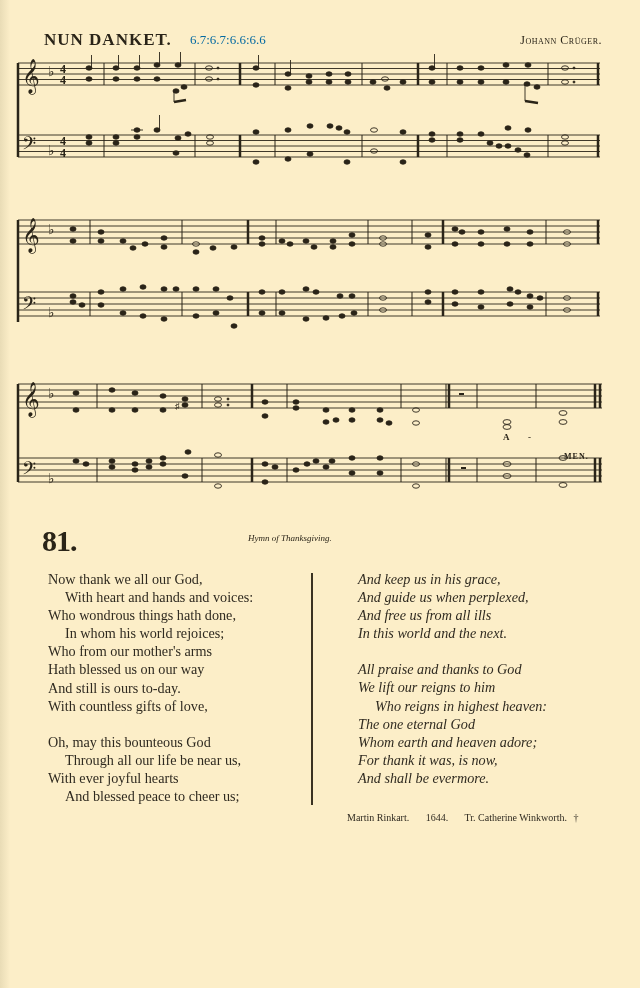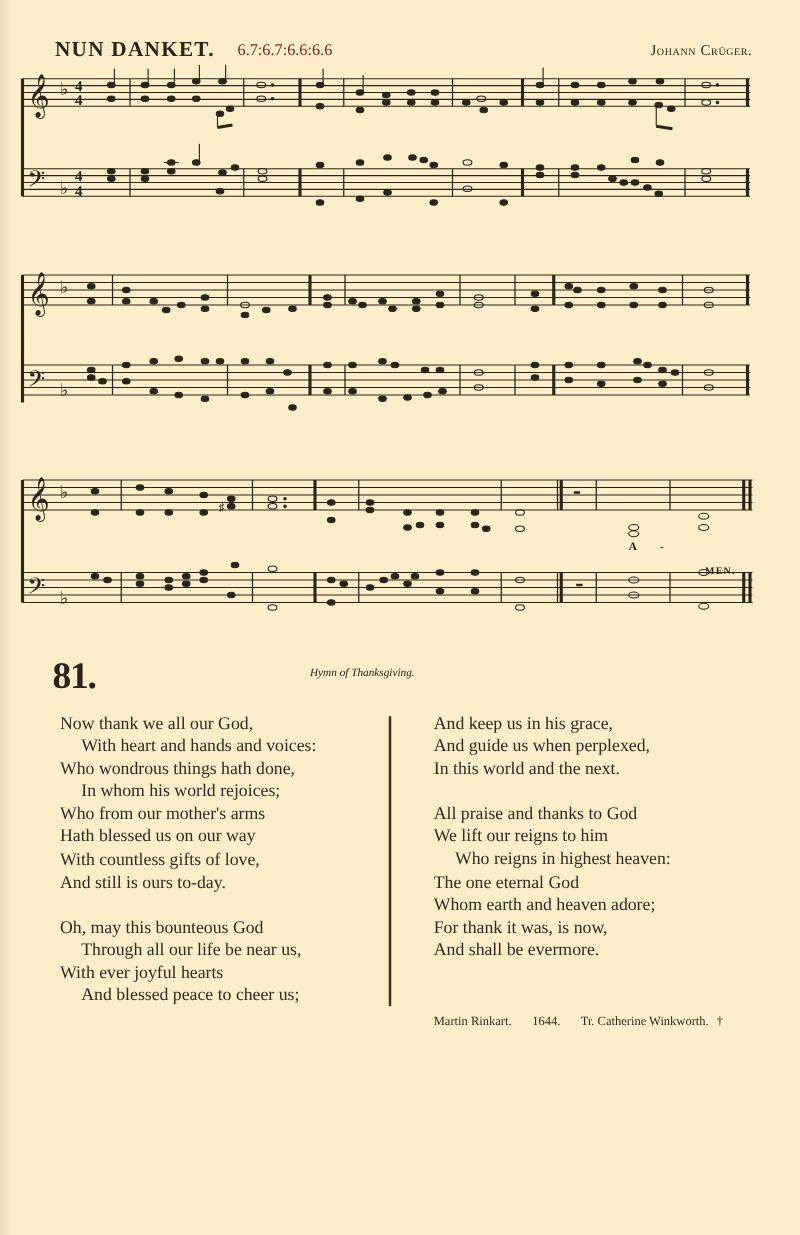--- a/index.html
+++ b/index.html
@@ -13,42 +13,42 @@
   .page-edge {
     position: absolute; left: 0; top: 0; width: 10px; height: 988px;
     background: linear-gradient(to right, #e9dcb6, #FCEEC8);
   }
   .tune-header { position: absolute; top: 30px; left: 44px; right: 38px; height: 22px; }
   .tune-name {
     position: absolute; left: 0; top: 0;
     font-size: 17px; font-weight: bold; letter-spacing: 1px; color: #2a2418;
   }
   .meter {
-    position: absolute; left: 146px; top: 2px; font-size: 13px; color: #7f1d1d;
+    position: absolute; left: 146px; top: 2px; font-size: 13px; color: #0369a1;
   }
   .composer {
     position: absolute; right: 0; top: 3px; font-size: 12px;
     font-variant: small-caps; letter-spacing: 0.5px; color: #2a2418;
   }
   svg.music { position: absolute; left: 0; }
   .amen {
     position: absolute; top: 432px; font-size: 9px; font-weight: bold;
     letter-spacing: 1px; color: #2a2418;
   }
   .hymn-number {
     position: absolute; left: 42px; top: 524px; font-size: 30px;
     font-weight: bold; color: #2a2418; letter-spacing: -1px;
   }
   .hymn-title {
     position: absolute; left: 248px; top: 533px; font-size: 9px;
     font-style: italic; color: #2a2418;
   }
   .col { position: absolute; top: 570px; font-size: 14.2px; line-height: 18.1px; color: #2f2a20; }
   .col.left { left: 48px; width: 255px; }
-  .col.right { left: 347px; width: 260px; }
+  .col.right { left: 358px; width: 260px; font-style: italic; }
   .line { white-space: nowrap; display: block; }
   .line.indent { padding-left: 17px; }
   .stanza-gap { height: 18px; }
   .divider {
     position: absolute; left: 311px; top: 573px; width: 1.5px; height: 232px; background: #3a3222;
   }
   .attribution {
     position: absolute; left: 347px; top: 812px; font-size: 10px; color: #2f2a20; white-space: nowrap;
   }
   .attribution span { margin-right: 14px; }
@@ -465,34 +465,35 @@
 <div class="hymn-number">81.</div>
 <div class="hymn-title">Hymn of Thanksgiving.</div>
 
 <div class="col left">
   <span class="line">Now thank we all our God,</span>
   <span class="line indent">With heart and hands and voices:</span>
   <span class="line">Who wondrous things hath done,</span>
   <span class="line indent">In whom his world rejoices;</span>
   <span class="line">Who from our mother's arms</span>
   <span class="line">Hath blessed us on our way</span>
+  <span class="line">And still is ours to-day.</span>
   <span class="line">With countless gifts of love,</span>
-  <span class="line">And still is ours to-day.</span>
   <div class="stanza-gap"></div>
   <span class="line">Oh, may this bounteous God</span>
   <span class="line indent">Through all our life be near us,</span>
   <span class="line">With ever joyful hearts</span>
   <span class="line indent">And blessed peace to cheer us;</span>
 </div>
 
 <div class="divider"></div>
 
 <div class="col right">
   <span class="line">And keep us in his grace,</span>
   <span class="line">And guide us when perplexed,</span>
+  <span class="line">And free us from all ills</span>
   <span class="line">In this world and the next.</span>
   <div class="stanza-gap"></div>
   <span class="line">All praise and thanks to God</span>
   <span class="line">We lift our reigns to him</span>
   <span class="line indent">Who reigns in highest heaven:</span>
   <span class="line">The one eternal God</span>
   <span class="line">Whom earth and heaven adore;</span>
   <span class="line">For thank it was, is now,</span>
   <span class="line">And shall be evermore.</span>
 </div>

